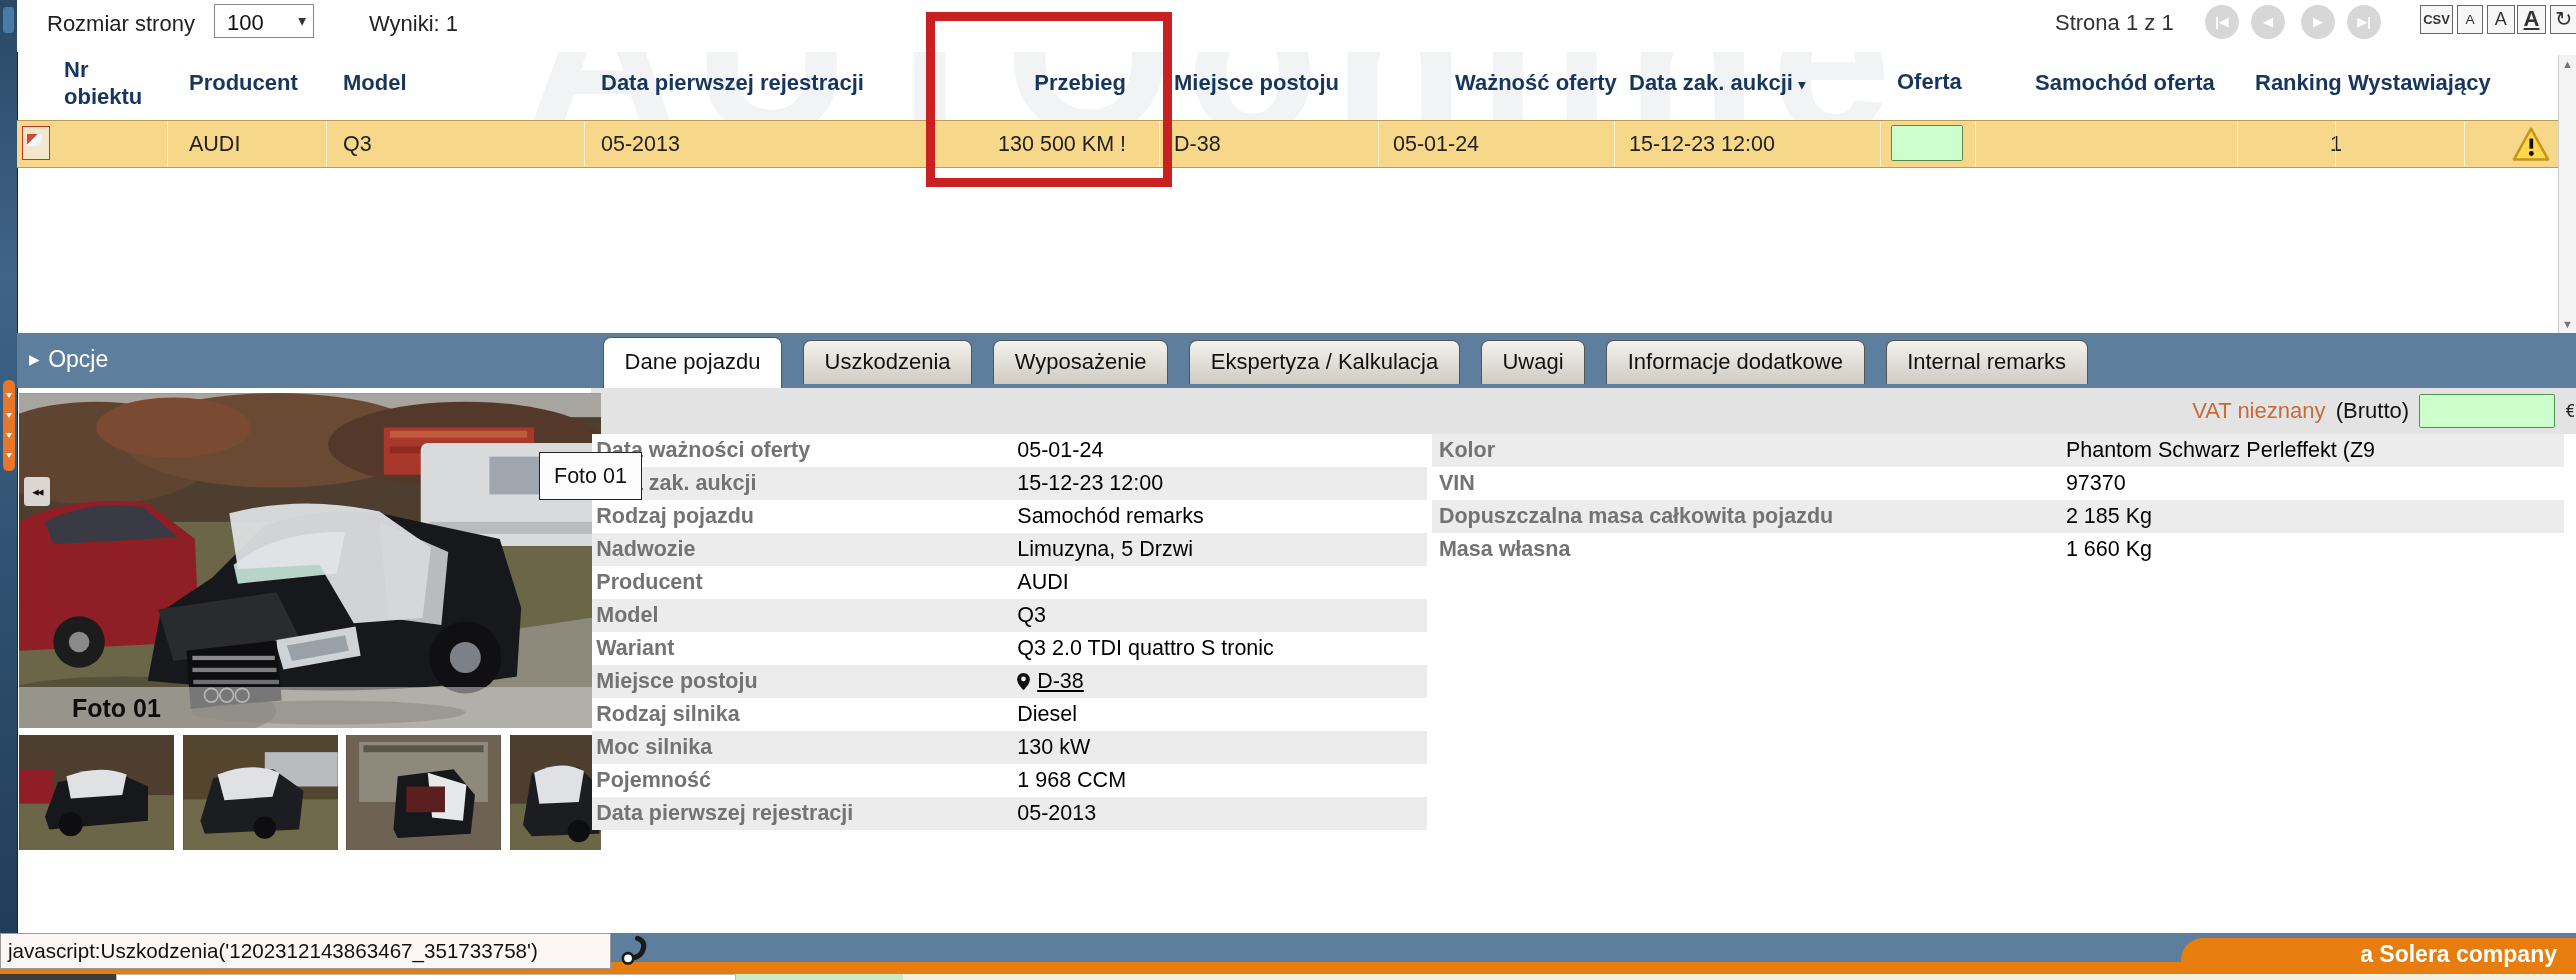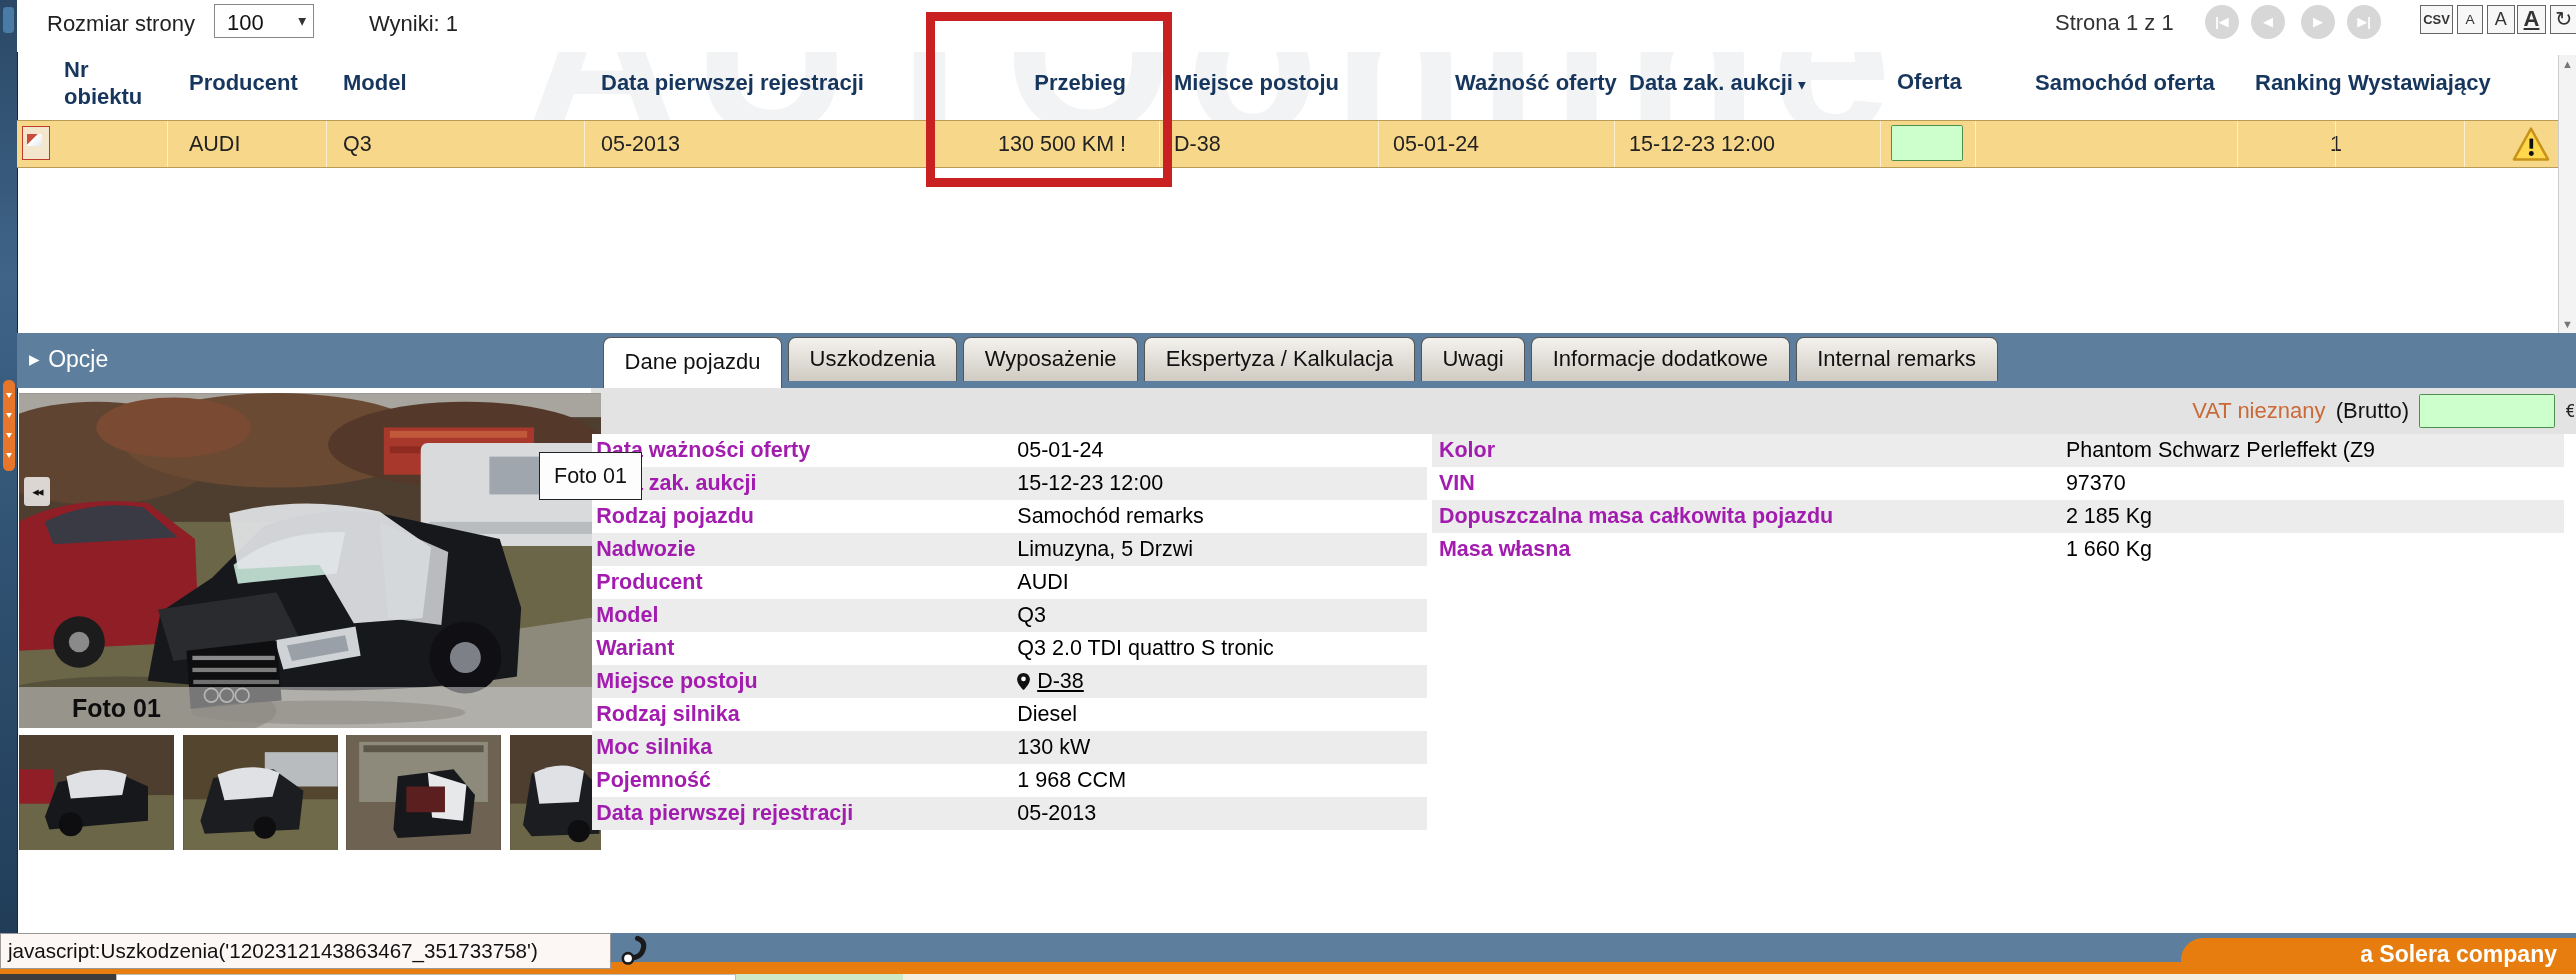--- a/index.html
+++ b/index.html
@@ -45,21 +45,21 @@
   .warnwrap{position:absolute;left:2495px;top:6px;width:38px;height:34px;}
   
   .scrollbar{position:absolute;left:2558px;top:55px;width:17px;height:278px;background:#f3f3f3;
     border-left:0.9px solid #ccc;z-index:4;font-size:11px;color:#777;text-align:center;}
   .scrollbar .up{position:absolute;top:3.4px;left:0;width:17px;}
   .scrollbar .dn{position:absolute;bottom:3.4px;left:0;width:17px;}
   
   .opcje-bar{position:absolute;left:17px;top:333px;width:2559px;height:55px;background:#5d7f9d;z-index:4;}
   .opcje-label{position:absolute;left:12px;top:13px;color:#fff;font-size:23px;}
   .opcje-label .arr{font-size:13.7px;margin-right:8.6px;vertical-align:2.6px;}
-  .tabs{position:absolute;left:586px;bottom:0;display:flex;align-items:flex-start;gap:6px;}
+  .tabs{position:absolute;left:586px;bottom:0;display:flex;align-items:center;gap:21px;}
   .tab{height:43px;padding:0 20.6px;background:linear-gradient(#f4f2ee,#cfcbc2);border:0.9px solid #555;
     border-bottom:none;border-radius:7.7px 7.7px 0 0;font-size:22px;line-height:41px;color:#111;white-space:nowrap;}
   .tab.active{height:52px;background:#fff;line-height:48px;position:relative;margin-bottom:-1.7px;z-index:5;}
   
   .vatband{position:absolute;left:591px;top:388px;width:1985px;height:46px;background:#e3e3e3;z-index:4;
     display:flex;align-items:center;justify-content:flex-end;gap:10.3px;padding-right:12px;box-sizing:border-box;}
   .vat-status{color:#c96a38;font-size:22px;}
   .vat-suffix{color:#111;font-size:22px;}
   .vat-input{width:136px;height:34px;background:#ccffcc;border:1.7px solid #4d8f4d;border-radius:1.7px;box-sizing:border-box;}
   .vat-cur{font-size:19px;color:#222;width:8.6px;overflow:hidden;margin-right:-10.3px;}
@@ -69,21 +69,21 @@
   .foto-caption{position:absolute;left:0;bottom:0;width:100%;height:41px;background:rgba(205,205,205,.55);}
   .foto-caption span{position:absolute;left:53px;top:6.9px;font-size:25px;font-weight:bold;color:#0d0d0d;}
   .thumbs{position:absolute;left:19px;top:735px;width:582px;height:115px;z-index:4;display:flex;gap:8.6px;overflow:hidden;}
   .thumb{height:115px;background:#4e3e30;flex:none;}
   
   .dtable{position:absolute;z-index:5;}
   .dtable.left{left:592px;top:434px;width:835px;}
   .dtable.right{left:1432px;top:434px;width:1132px;}
   .drow{height:33px;line-height:33px;background:#fff;white-space:nowrap;overflow:hidden;}
   .drow.alt{background:#ececec;}
-  .dlabel{display:inline-block;font-weight:bold;font-size:21.5px;color:#a21caf;vertical-align:top;}
+  .dlabel{display:inline-block;font-weight:bold;font-size:21.5px;color:#737373;vertical-align:top;}
   .left .dlabel{margin-left:4.3px;width:421px;}
   .right .dlabel{margin-left:6.9px;width:627px;}
   .dval{font-size:21.5px;color:#000;}
   .pin{display:none;margin-right:6.9px;vertical-align:-1.7px;}
   .linkval .pin{display:inline-block;}
   .linkval .dval-text{text-decoration:underline;}
   
   .foto-tooltip{position:absolute;left:539px;top:452px;width:103px;height:48px;background:#fdfdfd;
     border:1.7px solid #222;z-index:50;font-size:21.5px;color:#111;text-align:center;line-height:46px;box-sizing:border-box;}
   

